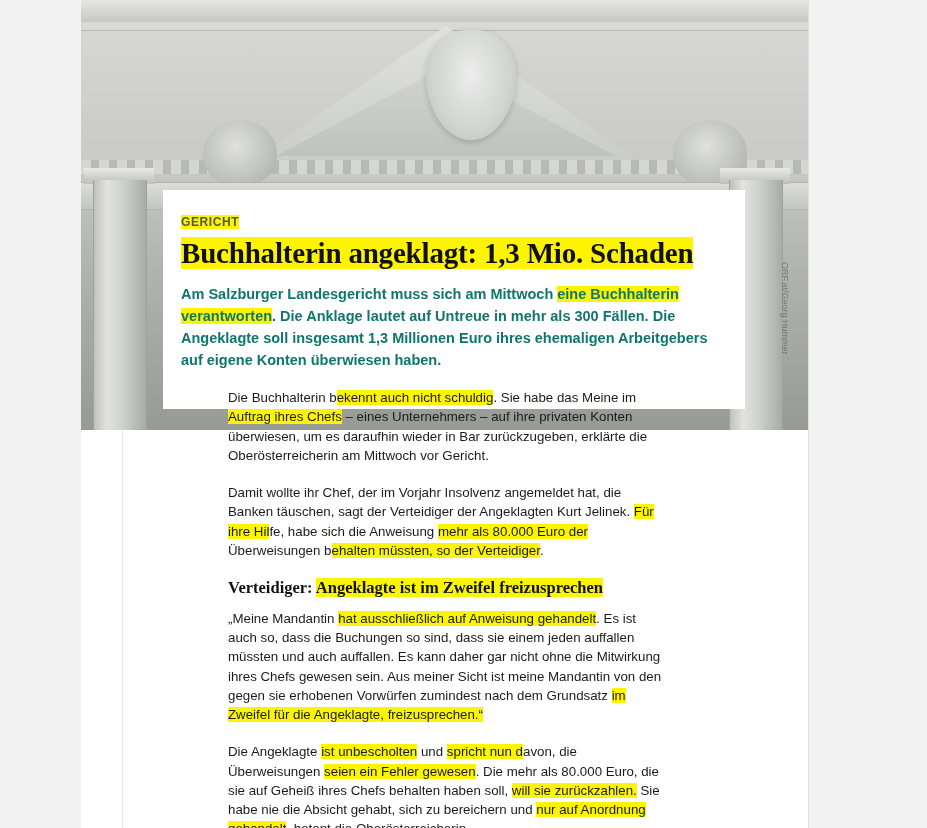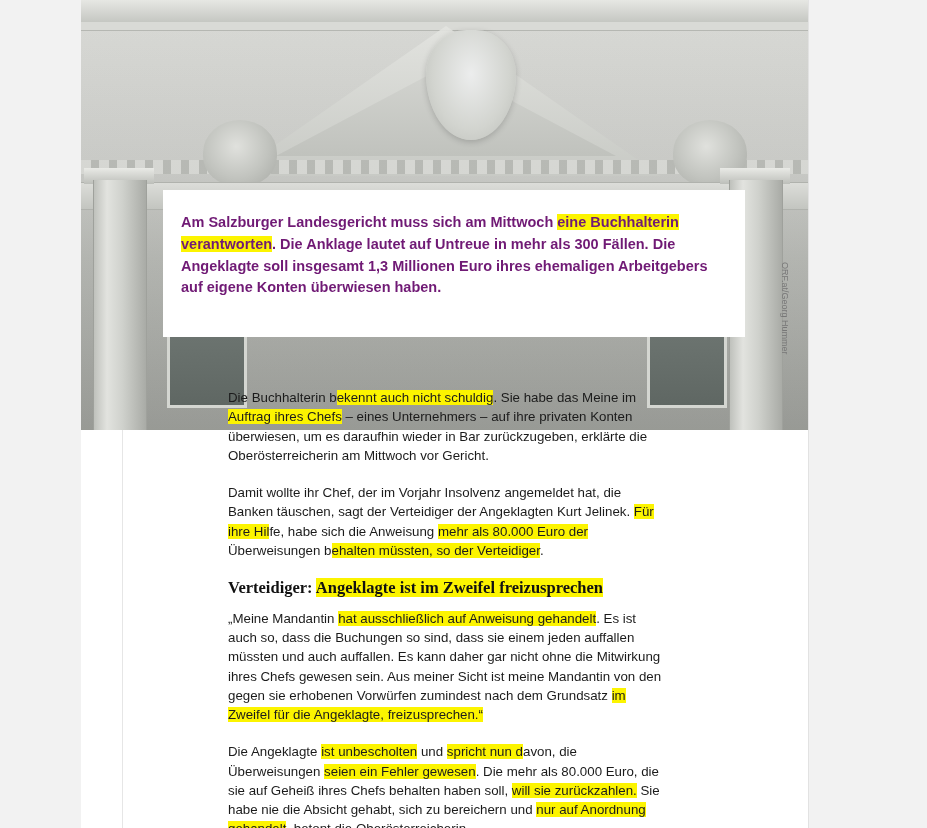--- a/index.html
+++ b/index.html
@@ -187,21 +187,21 @@
     font-weight: bold;
     line-height: 1.15;
     color: #111111;
     margin: 0 0 14px 0;
     letter-spacing: -0.2px;
   }
   .lead {
     font-size: 14.5px;
     font-weight: bold;
     line-height: 1.5;
-    color: #701a75;
+    color: #0f766e;
     margin: 0 0 20px 0;
   }
   .meta-row {
     display: flex;
     align-items: center;
     justify-content: space-between;
     margin-top: 6px;
   }
   .online-since {
     font-size: 11.5px;
@@ -305,21 +305,27 @@
       <div class="window w1"></div>
       <div class="window w2"></div>
     </div>
   </div>
 
   <div class="credit-wrap">
     <span class="credit-text">ORF.at/Georg Hummer</span>
   </div>
 
   <div class="article-card">
-
+    <div>
+      <span class="kicker"><mark>GERICHT</mark></span>
+    </div>
+
+    <h1 class="headline">
+      <mark>Buchhalterin angeklagt: 1,3 Mio. Schaden</mark>
+    </h1>
 
     <p class="lead">
       <span>Am Salzburger Landesgericht muss sich am Mittwoch </span><mark>eine Buchhalterin verantworten</mark><span>. Die Anklage lautet auf Untreue in mehr als 300 Fällen. Die Angeklagte soll insgesamt 1,3 Millionen Euro ihres ehemaligen Arbeitgebers auf eigene Konten überwiesen haben.</span>
     </p>
 
   </div>
 
   <div class="body-wrap">
     <p id="p1"><span>Die Buchhalterin b</span><mark>ekennt auch nicht schuldig</mark><span>. Sie habe das Meine im </span><mark>Auftrag ihres Chefs</mark><span> – eines Unternehmers – auf ihre privaten Konten überwiesen, um es daraufhin wieder in Bar zurückzugeben, erklärte die Oberösterreicherin am Mittwoch vor Gericht.</span></p>
     <p id="p2"><span>Damit wollte ihr Chef, der im Vorjahr Insolvenz angemeldet hat, die Banken täuschen, sagt der Verteidiger der Angeklagten Kurt Jelinek. </span><mark>Für ihre Hil</mark><span>fe, habe sich die Anweisung </span><mark>mehr als 80.000 Euro der</mark><span> Überweisungen b</span><mark>ehalten müssten, so der Verteidiger</mark><span>.</span></p>

